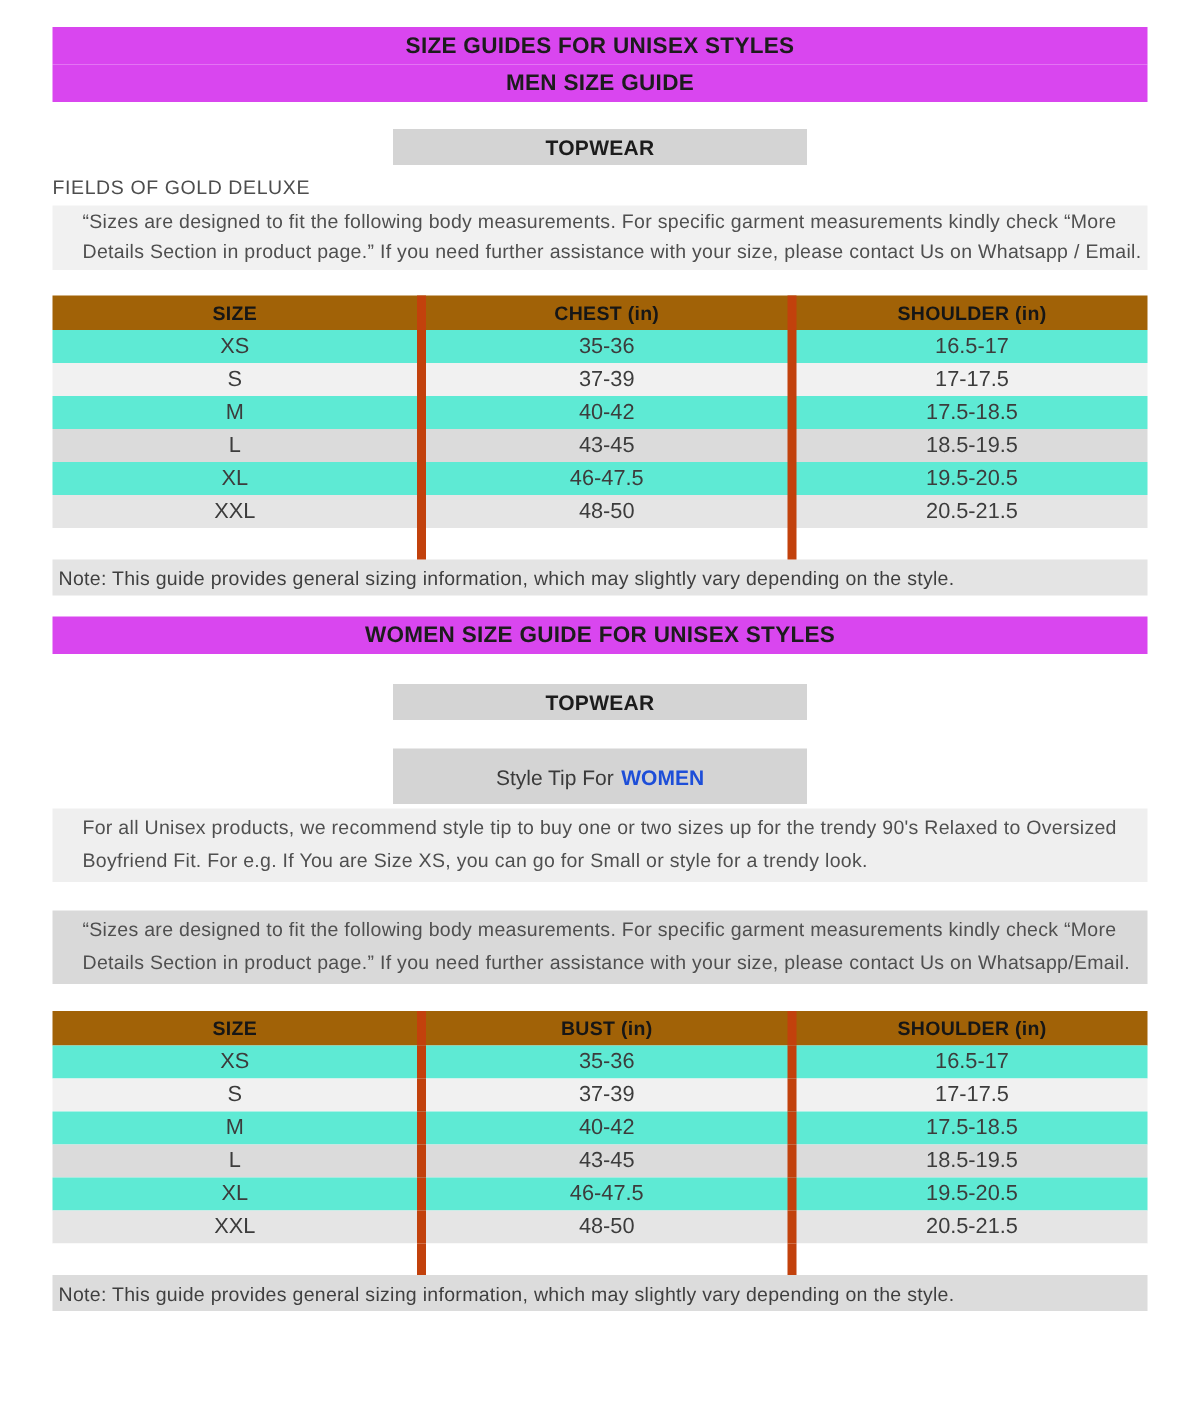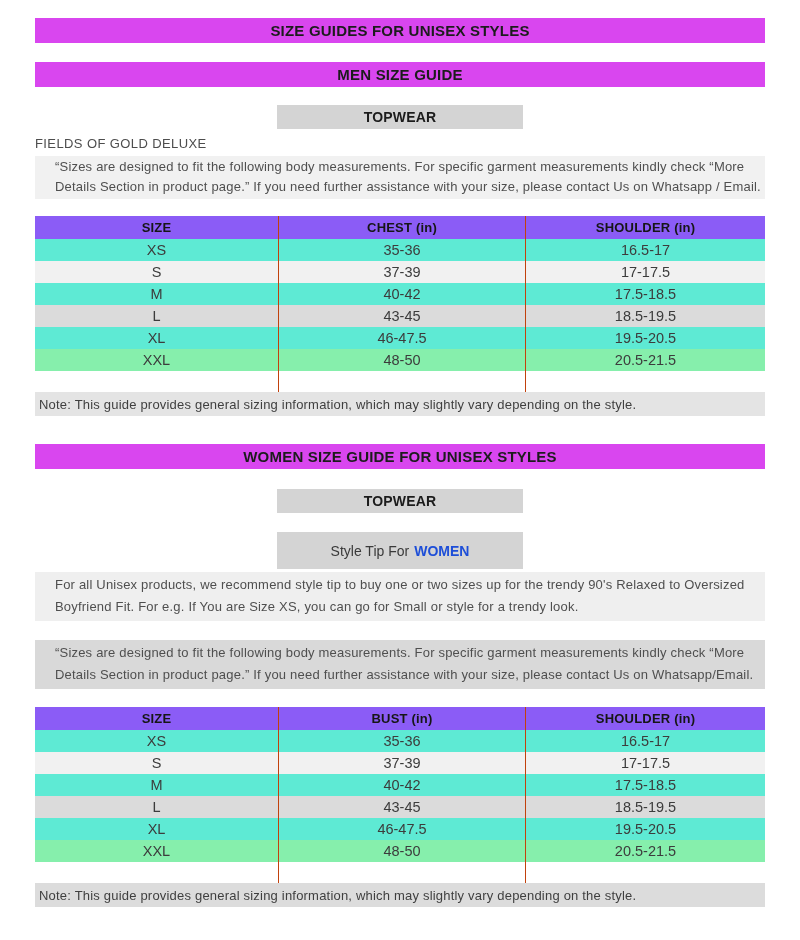--- a/index.html
+++ b/index.html
@@ -11,26 +11,26 @@
     overflow:hidden;
   }
   .content { padding:18px 35px 0 35px; }
 
   
   .section-bar {
     background:#d946ef; height:25px;
     display:flex; align-items:center; justify-content:center;
     font-weight:bold; font-size:15px; color:#1c1c1c; letter-spacing:.2px;
   }
-  .mt19 { margin-top:19px; }
-  .mt27 { margin-top:28px; }
+  .mt19 { }
+  .mt27 { margin-top:14px; }
 
   
   .pill {
-    width:246px; margin-left:auto; margin-right:auto;
+    width:276px; margin-left:auto; margin-right:auto;
     background:#d4d4d4;
     display:flex; align-items:center; justify-content:center;
     font-size:14px; color:#1c1c1c;
   }
   .pill-slim { height:24px; margin-top:18px; font-weight:bold; letter-spacing:.2px; }
   .pill-tall { height:37px; margin-top:19px; font-weight:normal; color:#3a3a3a; }
   .pill-tall b { color:#1d4ed8; margin-left:5px; }
 
   .product-name {
     margin-top:7px; 
@@ -47,28 +47,28 @@
   .para-women-intro .line { line-height:22px; }
 
   
   .size-table { margin-top:17px; }
   .trow { display:grid; grid-template-columns:243px 247px 240px; }
   .trow > div {
     display:flex; align-items:center; justify-content:center;
     overflow:hidden;
   }
   .trow > div:nth-child(2),
-  .trow > div:nth-child(3) { border-left:1px solid #c2410c; }
-  .thead { height:23px; background:#8b5cf6; }
+  .trow > div:nth-child(3) { border-left:6px solid #c2410c; }
+  .thead { height:23px; background:#a16207; }
   .thead > div { font-weight:bold; font-size:13px; color:#161616; letter-spacing:.2px; }
   .tdata { height:22px; font-size:14.5px; color:#3c3c3c; }
   .row-white  { background:#5eead4; }
   .row-light  { background:#f1f1f1; }
   .row-medium { background:#dbdbdb; }
-  .row-dark   { background:#86efac; }
+  .row-dark   { background:#e5e5e5; }
   .tempty { height:21px; background:#fff; }
 
   .note-bar {
     background:#e4e4e4; height:24px;
     display:flex; align-items:center;
     padding-left:4px; font-size:13px; color:#3f3f3f; letter-spacing:.2px;
   }
   .note-bar.women { background:#dcdcdc; }
 </style>
 </head>

